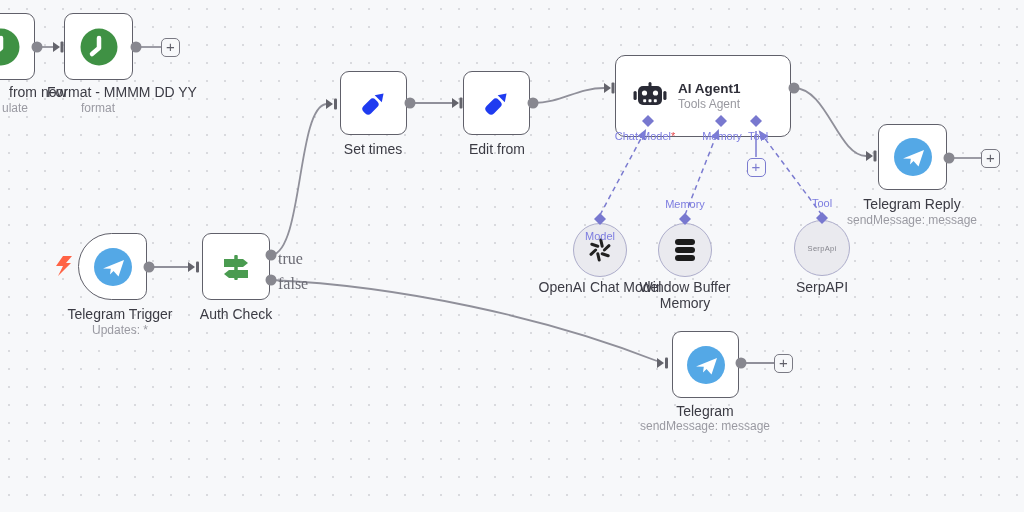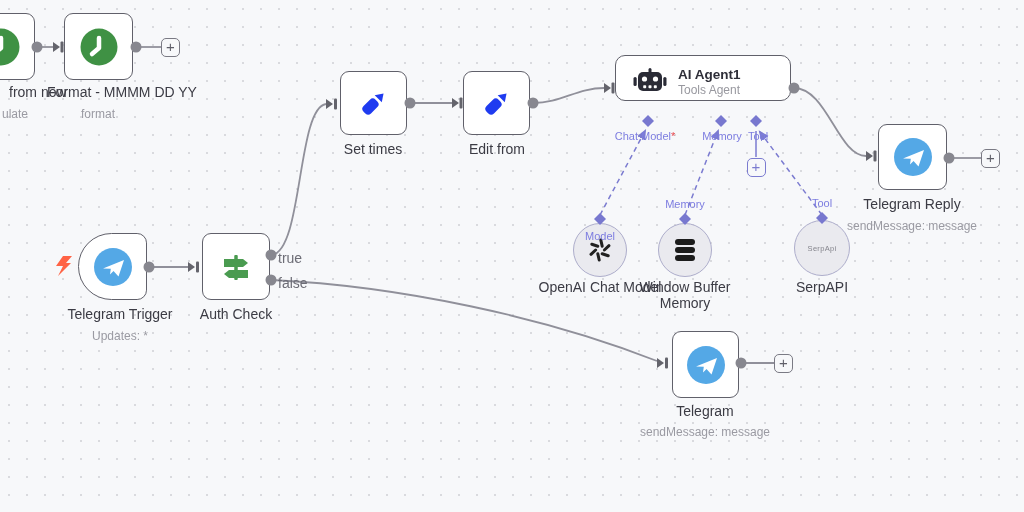--- a/index.html
+++ b/index.html
@@ -14,26 +14,26 @@
     position:absolute;background:#fff;border:1.7px solid #60606a;border-radius:9px;
     box-sizing:border-box;display:flex;align-items:center;justify-content:center;z-index:2;
   }
   .node.trigger{border-radius:34px 10px 10px 34px;}
   .circle-node{
     position:absolute;border-radius:50%;background:#eaeaef;border:1.6px solid #adadcb;
     box-sizing:border-box;display:flex;align-items:center;justify-content:center;z-index:2;
   }
   .lbl{position:absolute;transform:translateX(-50%);font-size:14px;font-weight:500;color:#3b3b44;white-space:nowrap;z-index:4;}
   .lbl.noctr{transform:none;margin-left:8px;}
-  .sub{position:absolute;transform:translateX(-50%);font-size:12px;color:#9a9aa2;white-space:nowrap;z-index:4;margin-top:6px;}
+  .sub{position:absolute;transform:translateX(-50%);font-size:12px;color:#9a9aa2;white-space:nowrap;z-index:4;}
   .sub.noctr{transform:none;}
   .wrap2{white-space:normal;text-align:center;width:112px;line-height:16px;}
   .plabel{position:absolute;transform:translateX(-50%);font-size:11px;color:#7d7de0;white-space:nowrap;z-index:4;}
   .req{color:#e6484d;}
-  .tf{position:absolute;font-size:14px;color:#6d6d76;z-index:4;}
+  .tf{position:absolute;font-size:16px;color:#6d6d76;z-index:4;font-family:Liberation Serif, serif;}
   .plus{
     position:absolute;width:19px;height:19px;border:1.6px solid #7a7a84;border-radius:5px;
     background:#f7f8fa;box-sizing:border-box;z-index:6;
     display:flex;align-items:center;justify-content:center;color:#5f5f69;font-size:15px;font-weight:500;
   }
   .plus::after{content:"+";margin-top:-2px;}
   .plus.purple{border-color:#7b7bd0;color:#7b7bd0;}
   .agent-inner{display:flex;align-items:center;gap:10px;width:100%;padding-left:16px;box-sizing:border-box;}
   .agent-title{font-size:13.5px;font-weight:600;color:#2e2e38;line-height:17px;}
   .agent-sub{font-size:12px;color:#98989f;line-height:15px;}
@@ -139,21 +139,21 @@
 
   <div class="node" style="left:463px;top:71px;width:67px;height:64px;">
     <svg width="36" height="36" viewBox="-18 -18 36 36">
       <g transform="rotate(45)" fill="#1f3bf0">
         <polygon points="0,-13.5 5,-6 -5,-6"></polygon>
         <rect x="-5.25" y="-3.5" width="10.5" height="17" rx="4"></rect>
       </g>
     </svg>
   </div>
 
-  <div class="node" style="left:615px;top:55px;width:176px;height:46px;border-radius:10px;align-items:flex-end;">
+  <div class="node" style="left:615px;top:55px;width:176px;height:82px;border-radius:10px;">
     <div class="agent-inner">
       <svg width="36" height="36" viewBox="-18 -18 36 36">
         <g fill="#2a2b36">
           <rect x="-1.5" y="-14" width="3" height="5" rx="1.5"></rect>
           <rect x="-16.5" y="-5" width="3.2" height="9" rx="1.6"></rect>
           <rect x="13.3" y="-5" width="3.2" height="9" rx="1.6"></rect>
           <rect x="-12" y="-10" width="24" height="19" rx="5"></rect>
         </g>
         <circle cx="-5.5" cy="-3" r="2.6" fill="#fff"></circle>
         <circle cx="5.5" cy="-3" r="2.6" fill="#fff"></circle>

